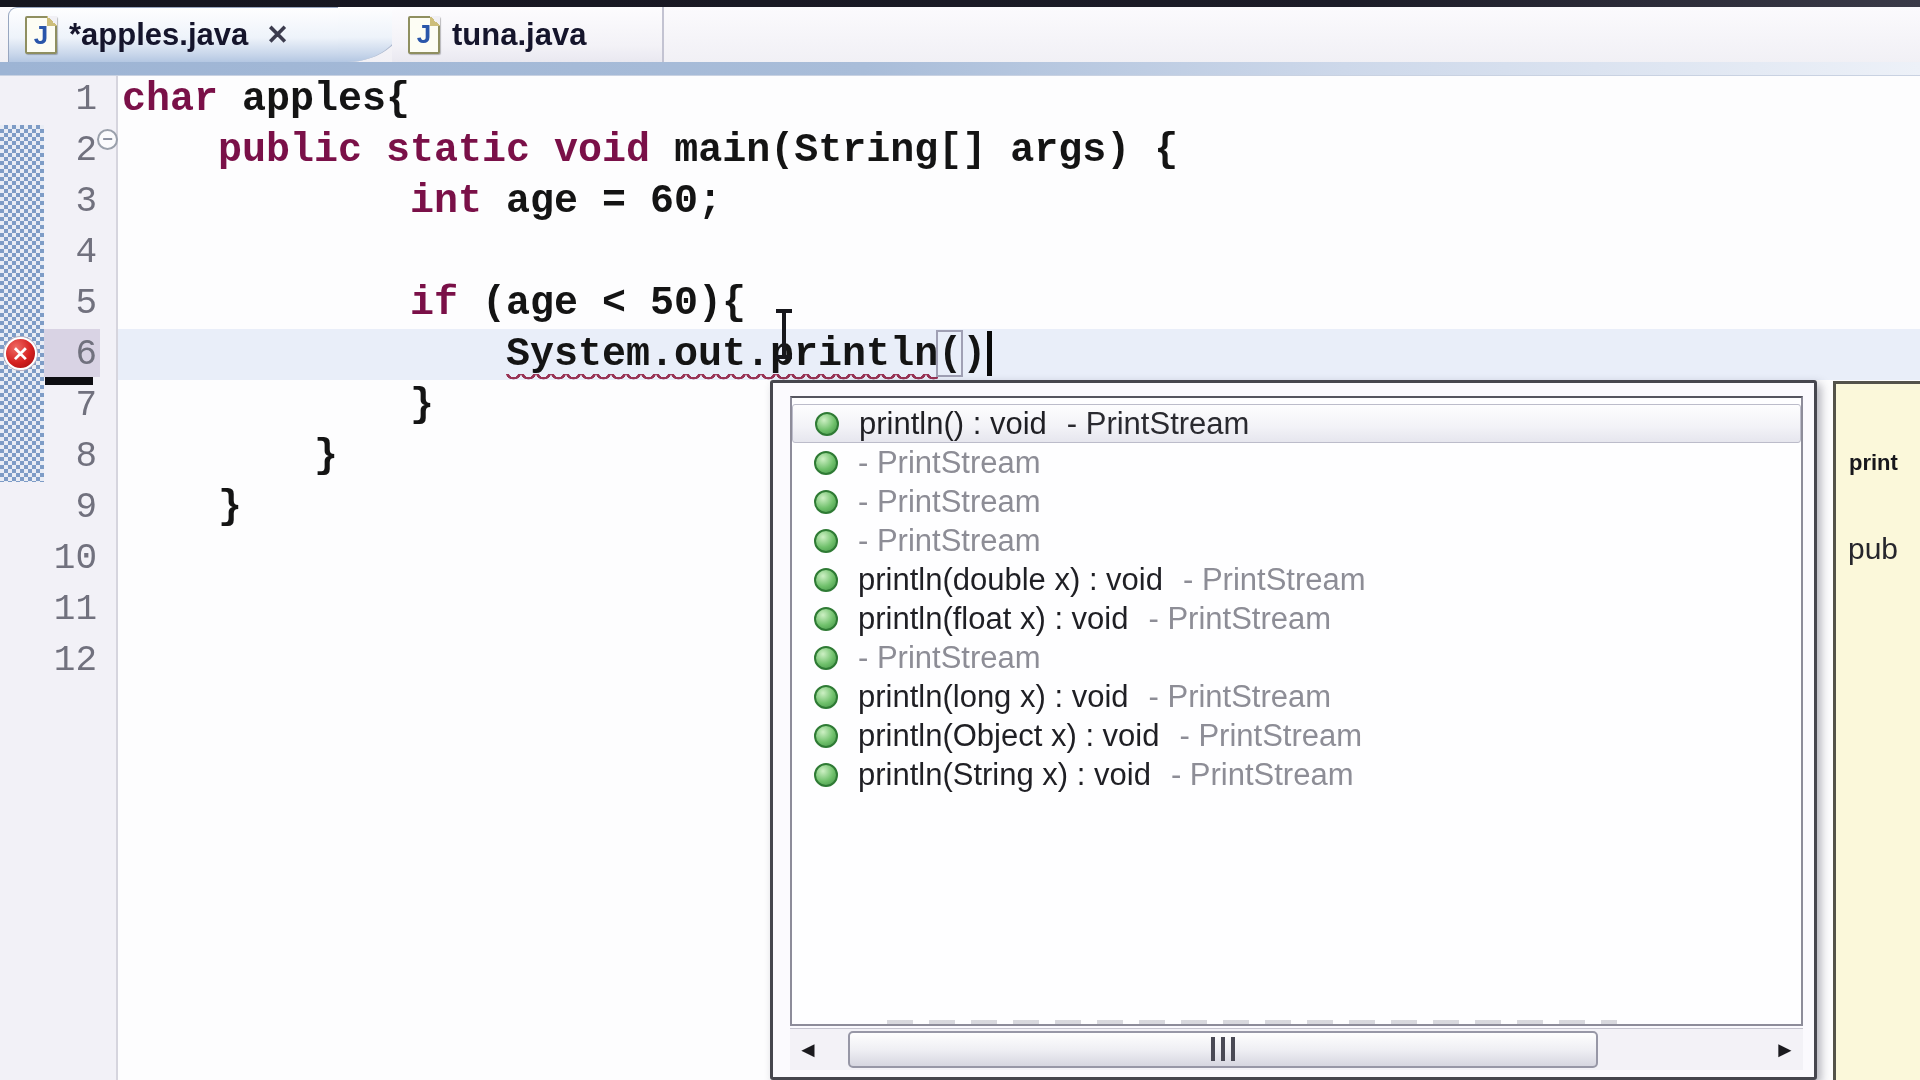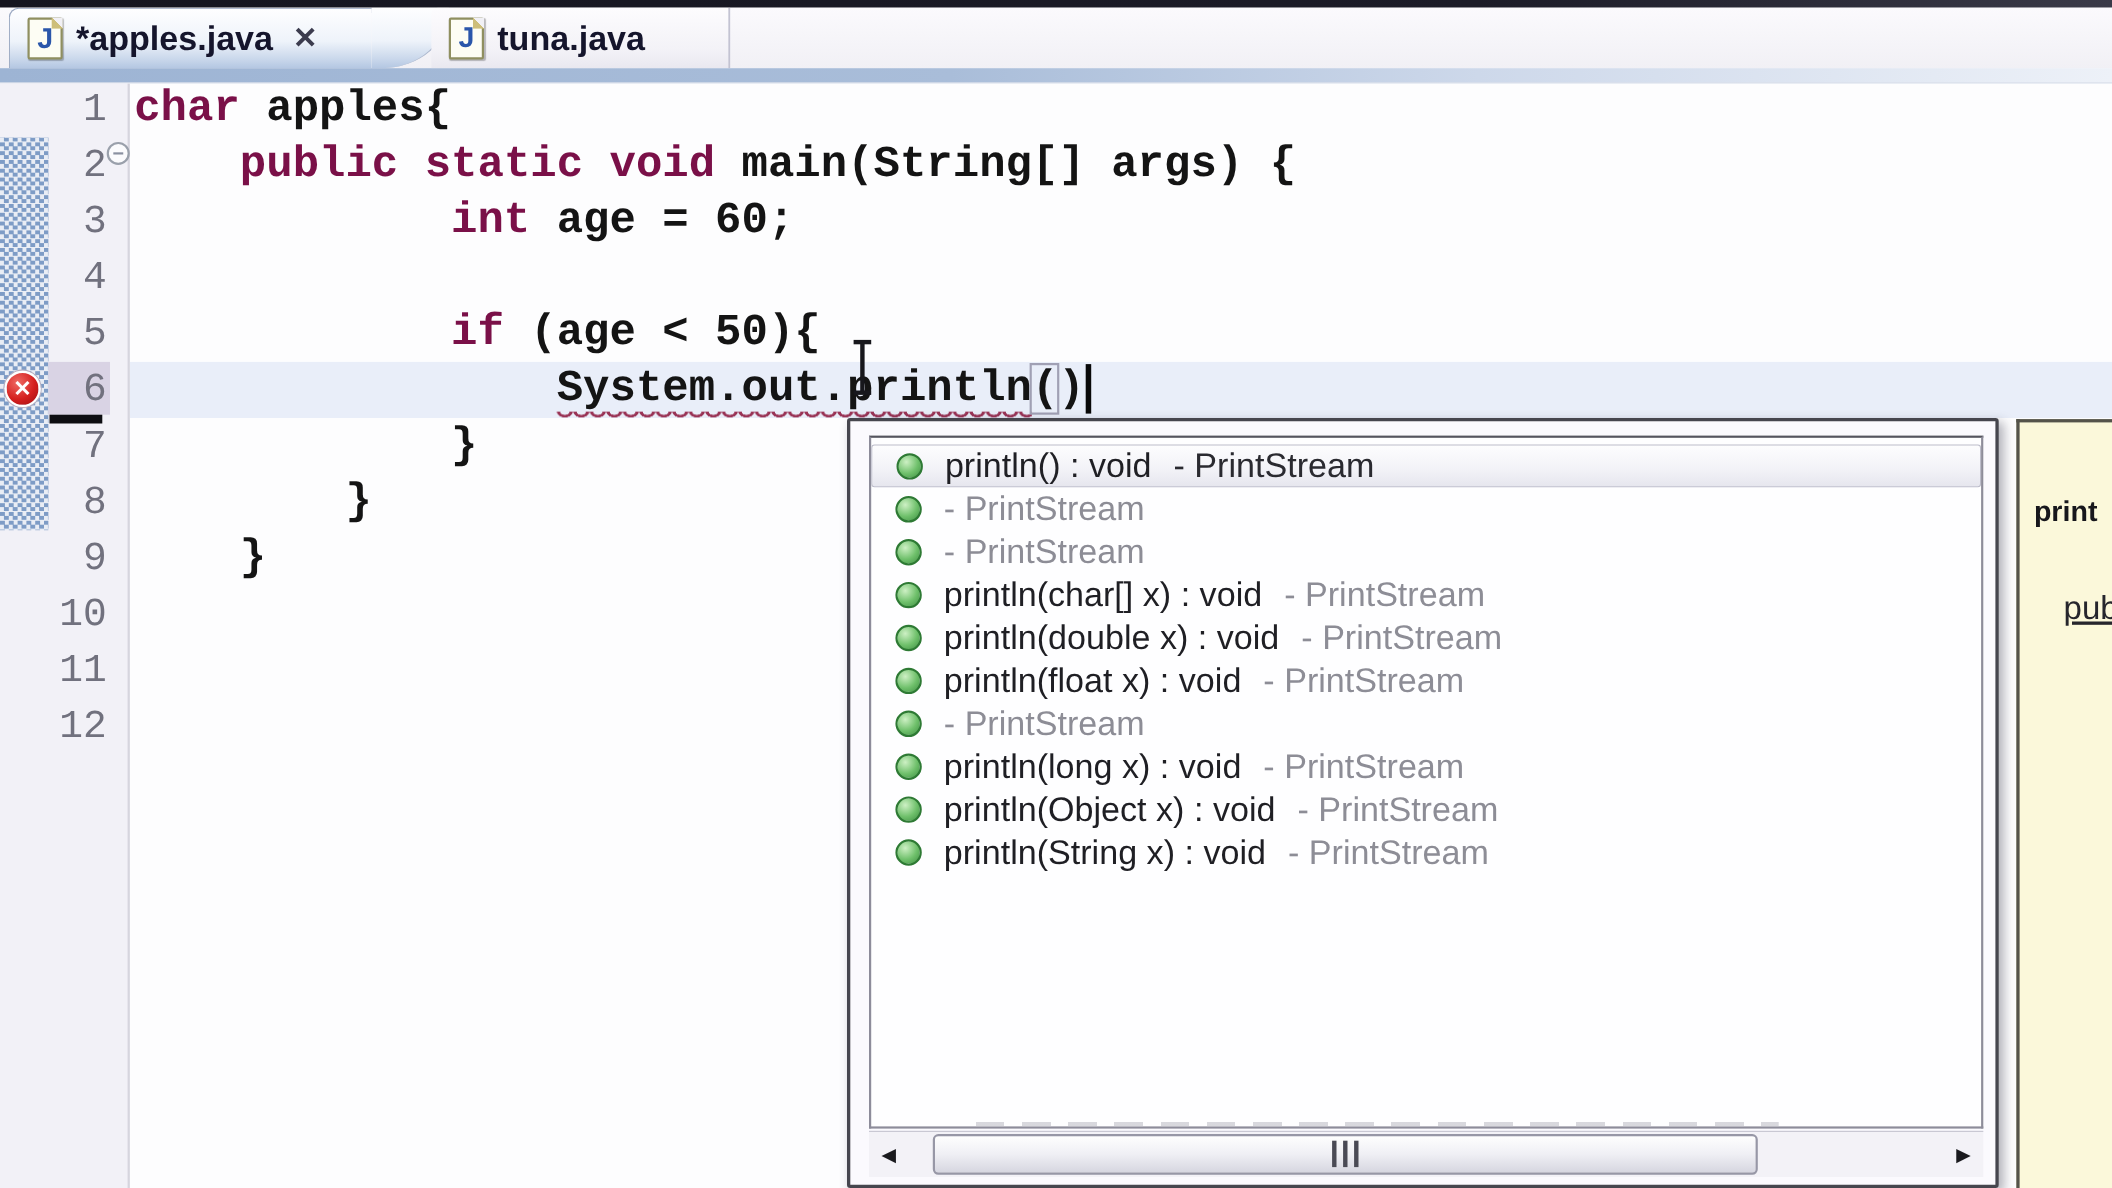--- a/index.html
+++ b/index.html
@@ -101,22 +101,22 @@
   .scroll-track { position:relative; flex:1; height:42px; }
   .scroll-thumb { position:absolute; left:22px; top:2px; width:750px; height:37px;
                 background:linear-gradient(180deg,#fefefe 0%,#efeff4 50%,#d6d6e0 100%);
                 border:2px solid #9797a6; border-radius:5px;
                 display:flex; align-items:center; justify-content:center; gap:6px; }
   .grip { width:4px; height:24px; background:#4a4a55; }
 
   
   .doc-panel { position:absolute; left:1833px; top:381px; width:87px; height:699px;
                background:#fbf8da; border-left:3px solid #54534a; border-top:3px solid #54534a; }
-  .doc-title { margin:66px 0 0 13px; font-size:26px; font-weight:bold; color:#17171c; white-space:nowrap; }
-  .doc-body  { margin:56px 0 0 40px; font-size:30px; color:#26262c; white-space:nowrap;text-decoration:underline; }
+  .doc-title { margin:66px 0 0 13px; font-size:22px; font-weight:bold; color:#17171c; white-space:nowrap; }
+  .doc-body  { margin:56px 0 0 12px; font-size:30px; color:#26262c; white-space:nowrap; }
 </style>
 </head>
 <body>
 
 <div id="stage">
 
   <div class="top-bar"></div>
   <div class="tab-strip"></div>
   <div class="tab-band"></div>
 
@@ -189,21 +189,20 @@
         <div class="comp-item">
           <span class="method-icon"></span>
           <span class="comp-qual"> - PrintStream</span>
         </div>
         <div class="comp-item">
           <span class="method-icon"></span>
           <span class="comp-qual"> - PrintStream</span>
         </div>
         <div class="comp-item">
           <span class="method-icon"></span>
-          <span>println(char[] x) : void</span>
           <span class="comp-qual"> - PrintStream</span>
         </div>
         <div class="comp-item">
           <span class="method-icon"></span>
           <span>println(double x) : void</span>
           <span class="comp-qual"> - PrintStream</span>
         </div>
         <div class="comp-item">
           <span class="method-icon"></span>
           <span>println(float x) : void</span>

